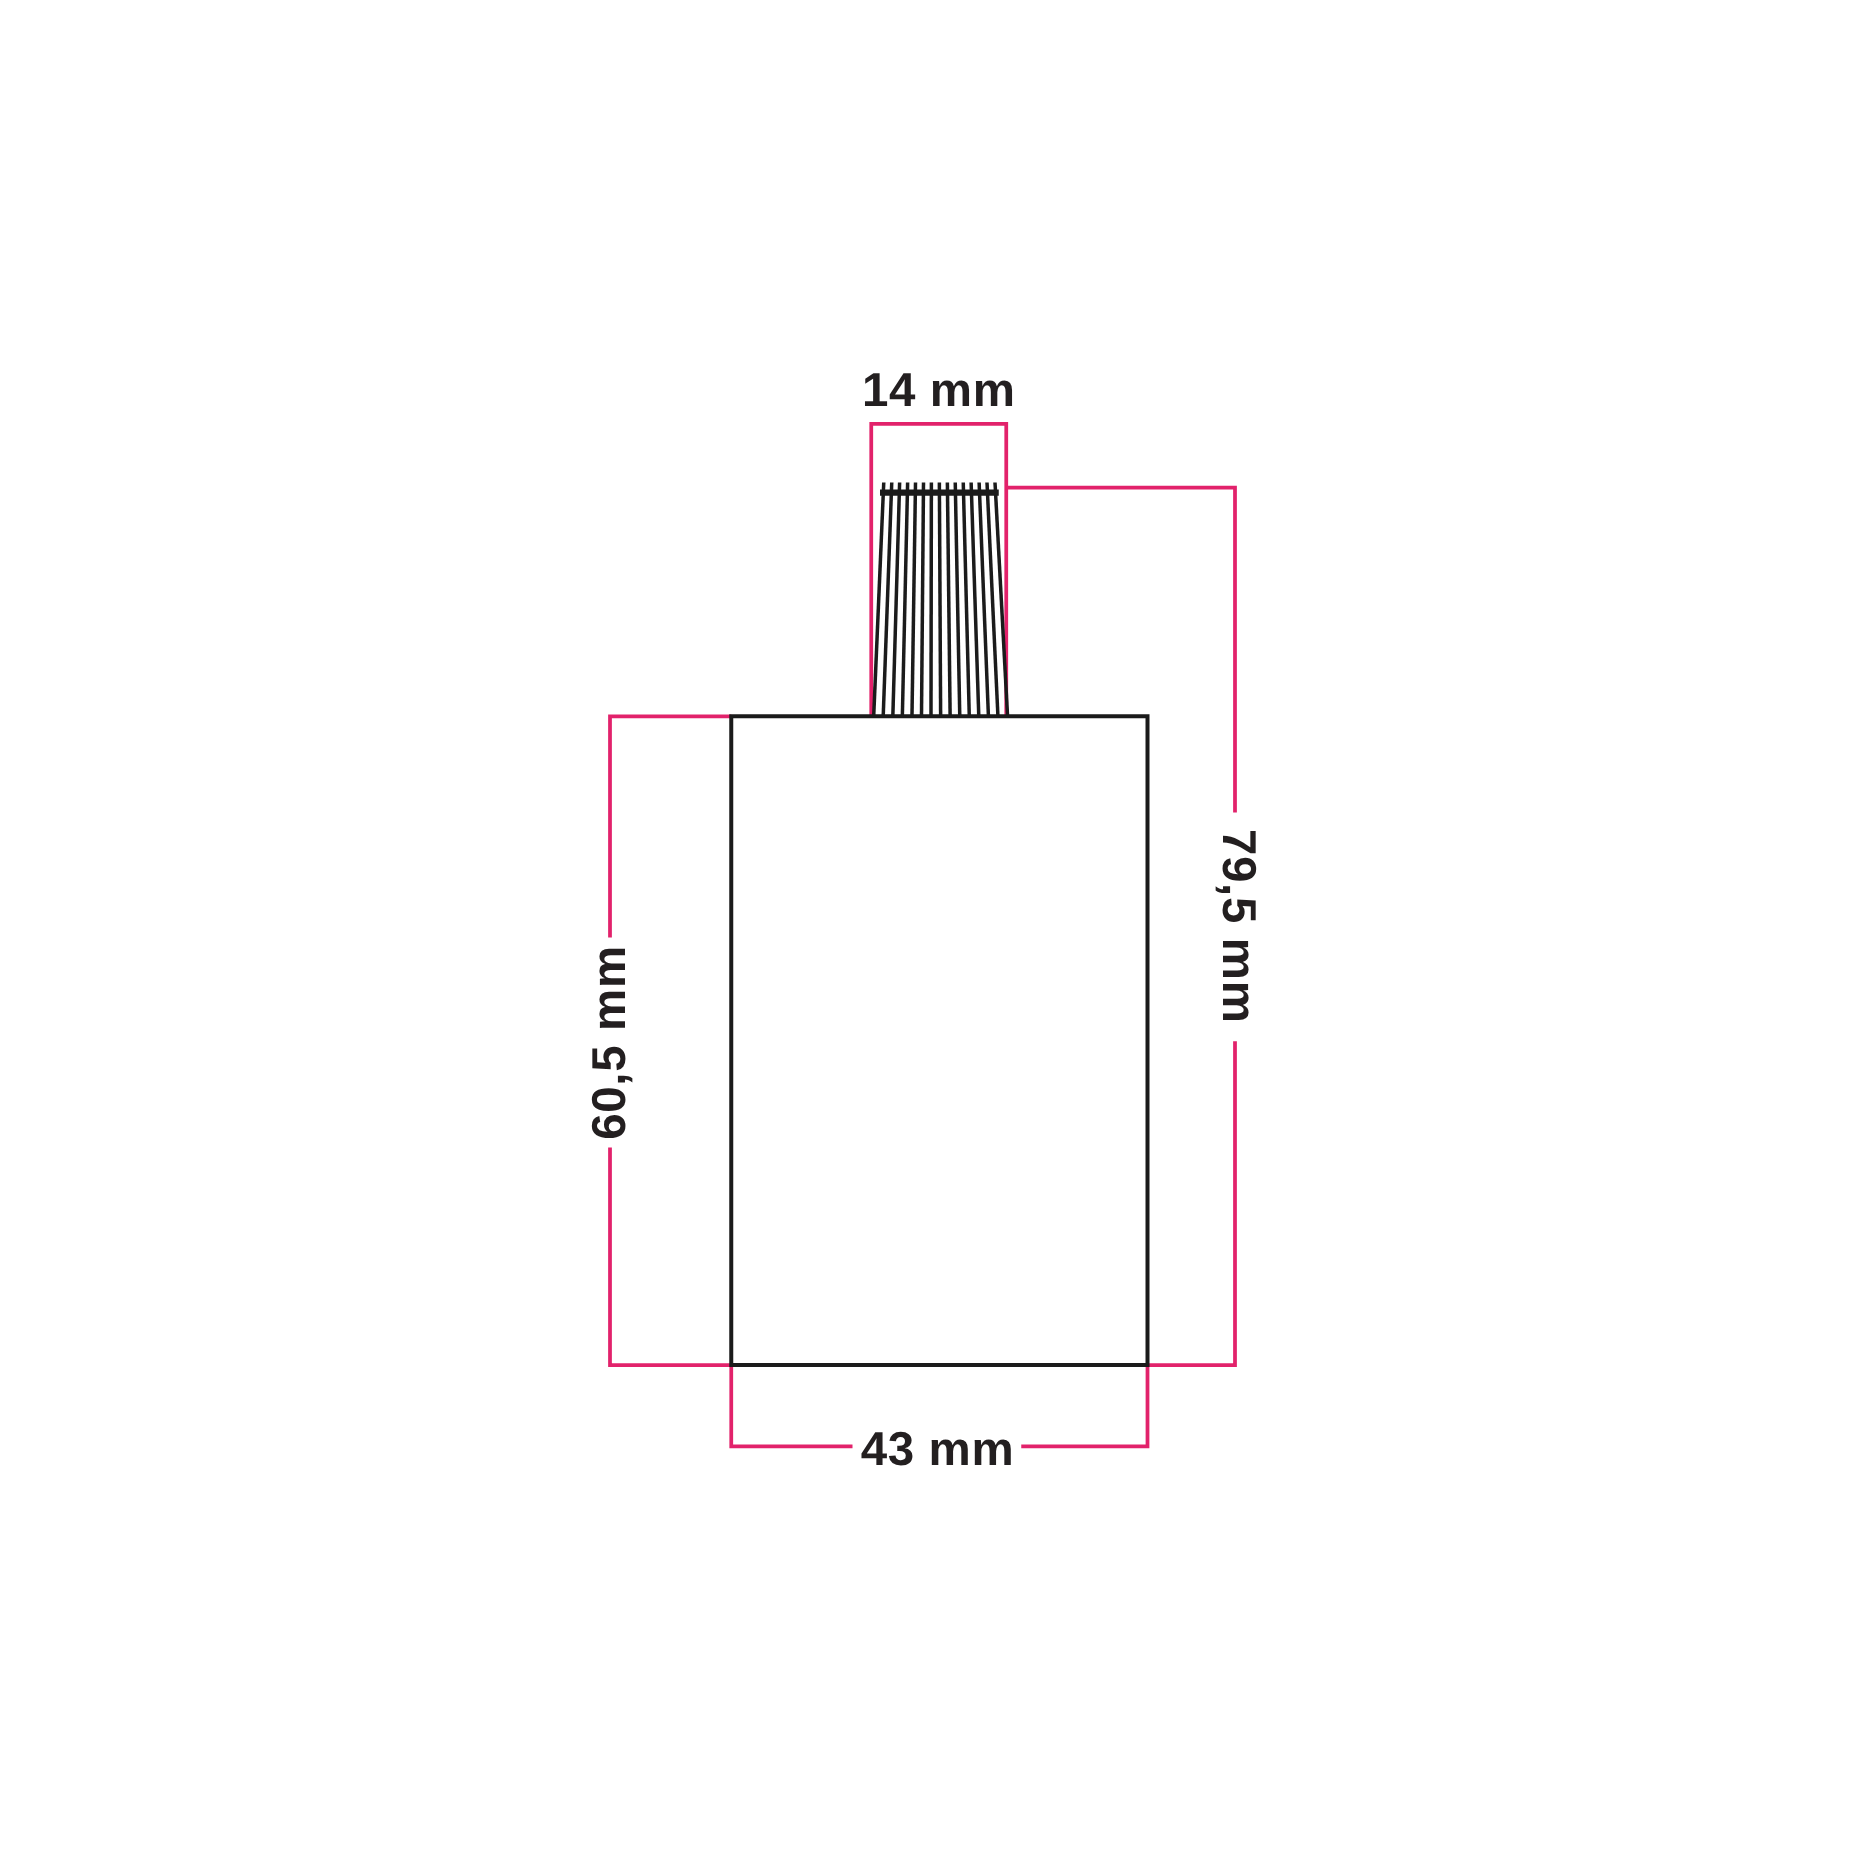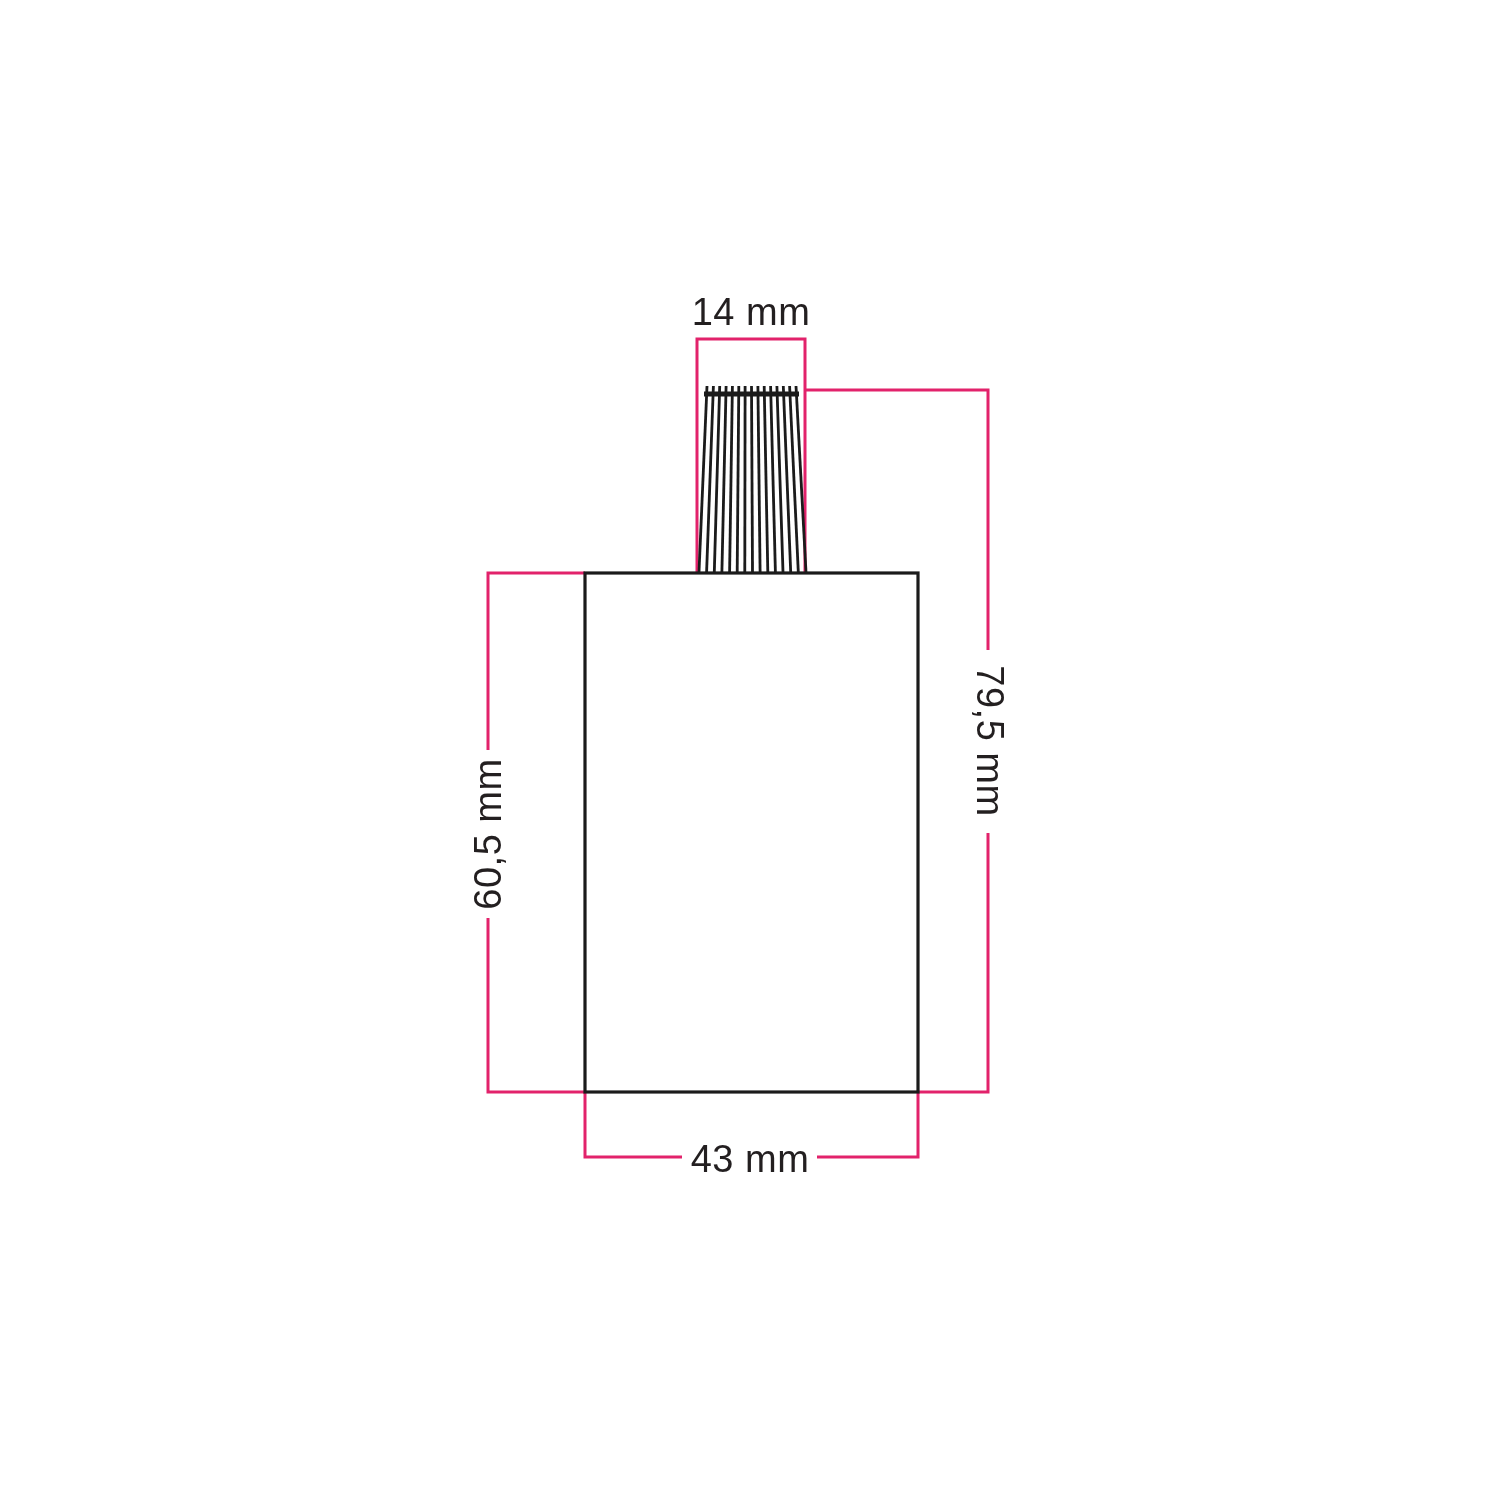--- a/index.html
+++ b/index.html
@@ -9,20 +9,21 @@
     width: 1500px;
     height: 1500px;
     font-family: "Liberation Sans", sans-serif;
   }
   .canvas {
     position: relative;
     width: 1500px;
     height: 1500px;
     background: #ffffff;
     overflow: hidden;
+    font-weight: bold;
   }
   svg text {
     font-family: "Liberation Sans", sans-serif;
     font-size: 38px;
     letter-spacing: 0.5px;
   }
 </style>
 </head>
 <body>
 

